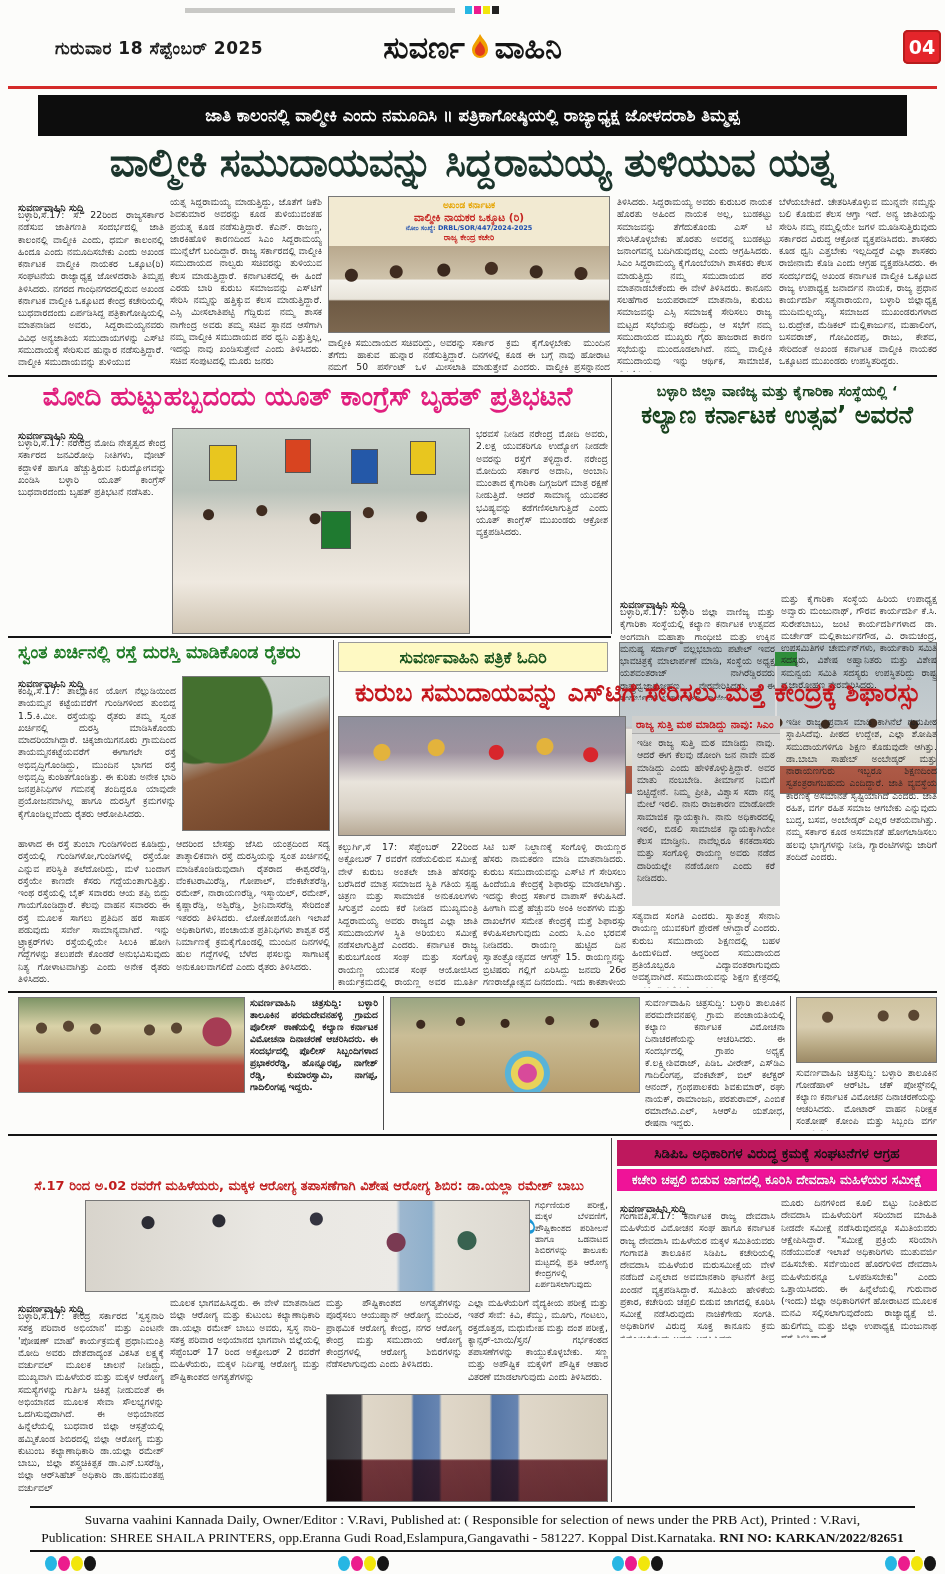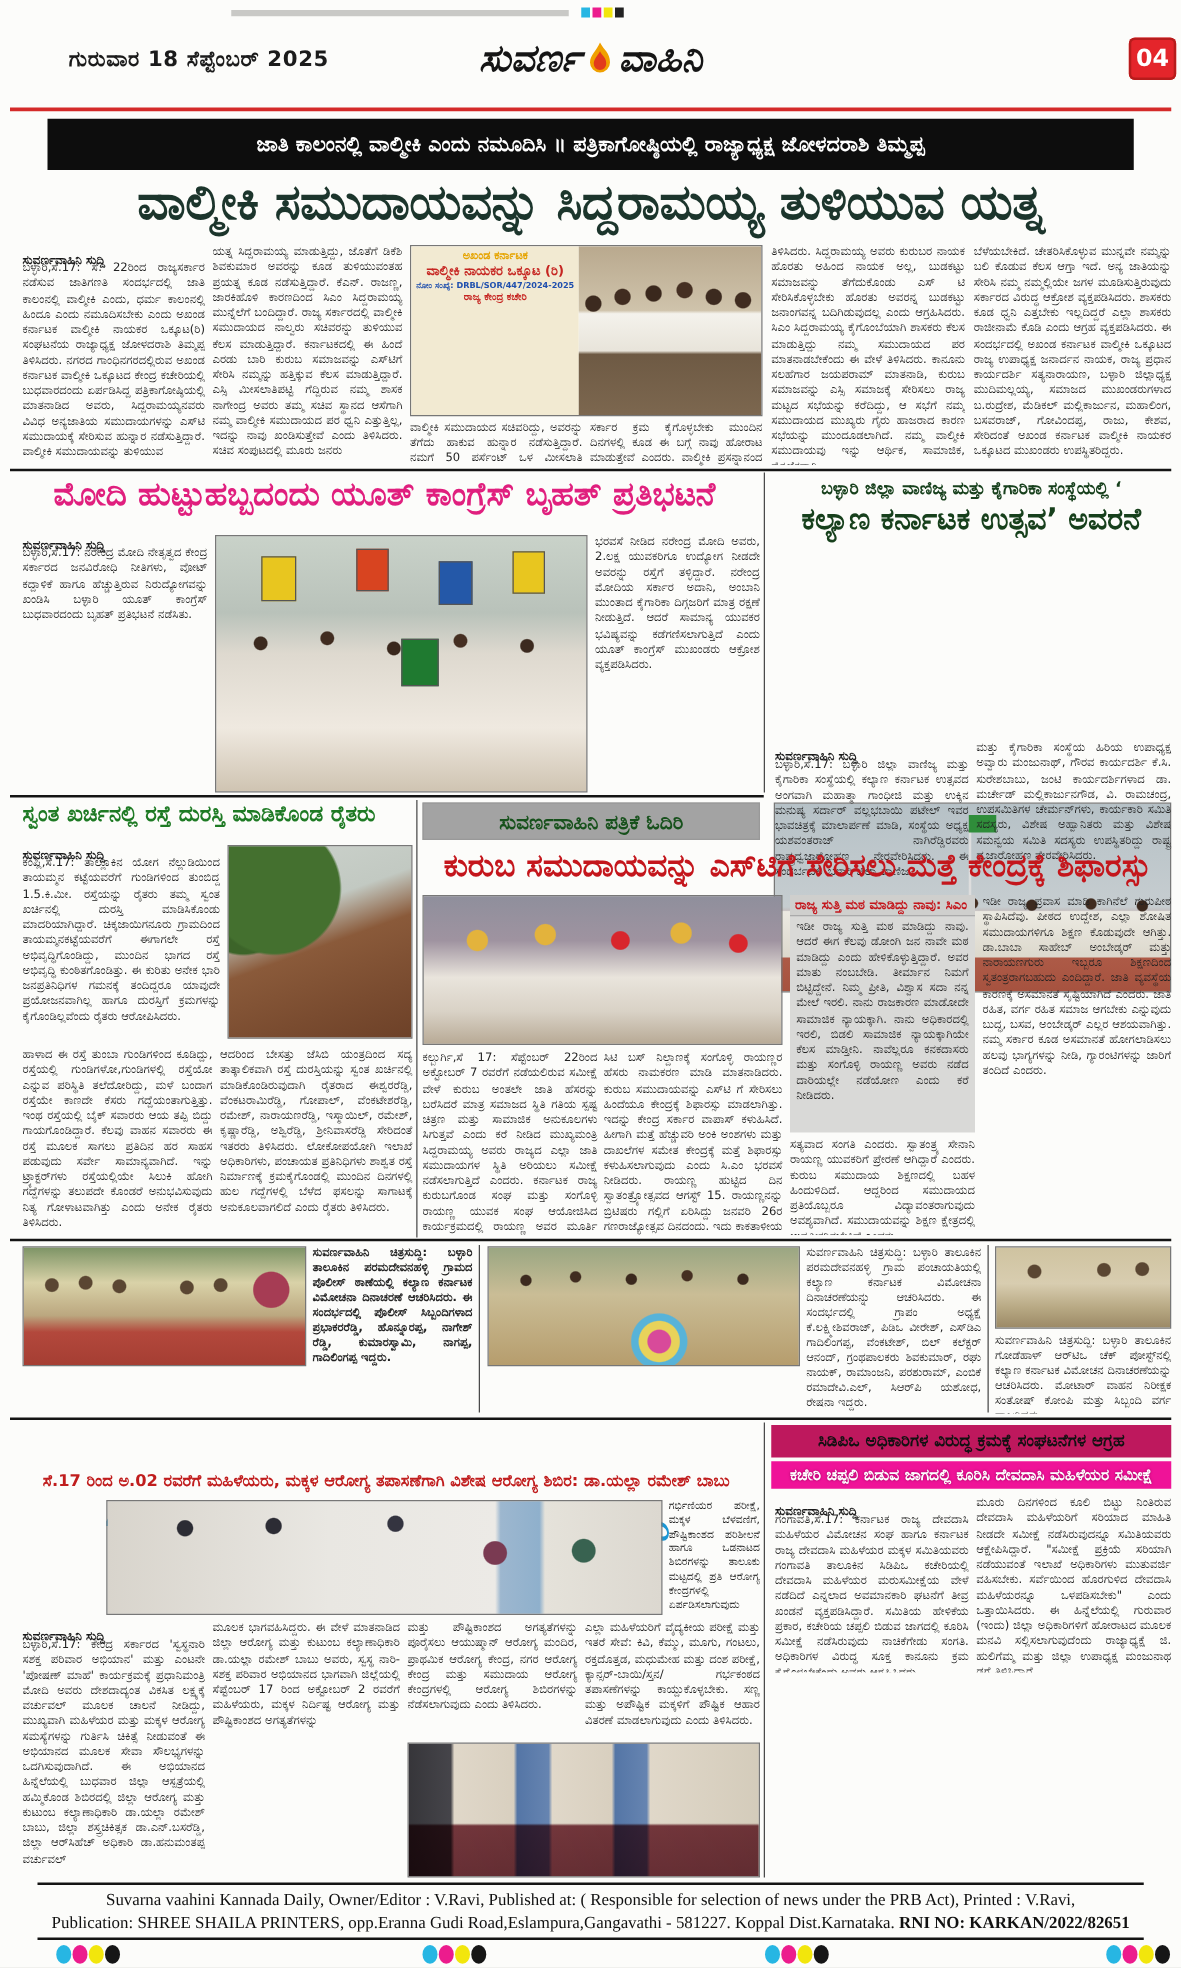--- a/index.html
+++ b/index.html
@@ -16,21 +16,21 @@
   .date{font-size:17px;font-weight:bold;letter-spacing:.5px;}
   .logo{font-size:30px;font-weight:bold;color:#151515;display:flex;align-items:center;gap:2px;}
   .pagebox{background:#e4252b;color:#fff;font-size:19px;font-weight:bold;border-radius:5px;
            display:flex;align-items:center;justify-content:center;box-shadow:0 0 0 2px #b71c1c inset;}
   .strap{background:#0d0d0d;color:#fff;font-size:16.5px;font-weight:bold;display:flex;align-items:center;justify-content:center;}
   .lead-head{font-size:39px;font-weight:800;color:#1c352c;text-align:center;letter-spacing:-.5px;}
   .youth-head{font-size:26px;font-weight:800;color:#e01f7e;text-align:center;}
   .kalyana-kicker{font-size:14px;font-weight:bold;color:#17401c;text-align:center;}
   .kalyana-head{font-size:24px;font-weight:800;color:#17401c;text-align:center;}
   .farmers-head{font-size:17.5px;font-weight:800;color:#1e7a24;text-align:left;}
-  .promo{background:#a3a3a3;color:#17511c;font-size:16px;font-weight:800;display:flex;align-items:center;justify-content:center;border:1px solid #999;}
+  .promo{background:#fef9c3;color:#17511c;font-size:16px;font-weight:800;display:flex;align-items:center;justify-content:center;border:1px solid #999;}
   .kuruba-head{font-size:25px;font-weight:800;color:#c4161c;text-align:center;}
   .graybox{background:#d9d9d7;padding:3px 5px;}
   .graybox .lbl{color:#c4161c;font-weight:800;font-size:10.5px;background:#cfcfcd;border-bottom:1px solid #aaa;margin:-3px -5px 3px;padding:2px 4px;}
   .swastha-head{font-size:27px;font-weight:800;color:#1b96d4;text-align:center;}
   .swastha-sub{font-size:13px;font-weight:bold;color:#c01d1d;text-align:center;}
   .cdpo-head{background:#be185d;color:#111;font-size:13.5px;font-weight:800;display:flex;align-items:center;justify-content:center;}
   .cdpo-sub{background:#ef1398;color:#fff;font-size:12.5px;font-weight:800;display:flex;align-items:center;justify-content:center;text-shadow:0 0 2px #90045a;}
   .footer-line{font-family:"Liberation Serif","DejaVu Serif",serif;font-size:13.5px;text-align:center;color:#111;}
   .regdots{display:flex;gap:1px;}
   .regdots i{width:12px;height:15px;border-radius:50%;display:block;}
@@ -119,42 +119,42 @@
 
   <div class="abs" style="left:185px;top:8px;width:270px;height:5px;background:#c9c9c6;"></div>
   <div class="abs" style="left:465px;top:6px;width:40px;height:8px;display:flex;gap:2px;">
     <i style="width:7px;height:8px;background:#27b6e3;display:block;"></i>
     <i style="width:7px;height:8px;background:#ec1c8d;display:block;"></i>
     <i style="width:7px;height:8px;background:#f2e60c;display:block;"></i>
     <i style="width:7px;height:8px;background:#222;display:block;"></i>
   </div>
 
   <div class="abs date" style="left:55px;top:38px;">ಗುರುವಾರ 18 ಸೆಪ್ಟೆಂಬರ್ 2025</div>
-  <div class="abs logo" style="left:0;top:30px;width:945px;justify-content:center;font-style:italic;">
+  <div class="abs logo" style="left:0;top:30px;width:945px;justify-content:center;">
     <span>ಸುವರ್ಣ</span>
     <span class="flame" style="display:inline-block;width:26px;height:30px;">
       <svg viewBox="0 0 26 30" width="26" height="30">
           <path d="M13 1 C16 7 21 9 21 17 a8 8 0 0 1 -16 0 C5 11 10 8 13 1 Z" fill="#f0a000"></path>
           <path d="M13 8 C15 12 18 13 18 18 a5 5 0 0 1 -10 0 C8 14 11 12 13 8 Z" fill="#e23a1c"></path>
         </svg>
     </span>
     <span>ವಾಹಿನಿ</span>
   </div>
   <div class="abs pagebox" style="left:903px;top:30px;width:38px;height:34px;">04</div>
   <div class="abs hrule" style="left:8px;top:86px;width:929px;height:3px;background:#d42a29;"></div>
 
   <div class="abs strap" style="left:38px;top:95px;width:869px;height:41px;">ಜಾತಿ ಕಾಲಂನಲ್ಲಿ ವಾಲ್ಮೀಕಿ ಎಂದು ನಮೂದಿಸಿ ॥ ಪತ್ರಿಕಾಗೋಷ್ಠಿಯಲ್ಲಿ ರಾಜ್ಯಾಧ್ಯಕ್ಷ ಜೋಳದರಾಶಿ ತಿಮ್ಮಪ್ಪ</div>
 
   <div class="abs lead-head" style="left:10px;top:140px;width:925px;">ವಾಲ್ಮೀಕಿ ಸಮುದಾಯವನ್ನು ಸಿದ್ದರಾಮಯ್ಯ ತುಳಿಯುವ ಯತ್ನ</div>
 
   <div class="abs" style="left:18px;top:196px;width:146px;"><span class="lead-in">ಸುವರ್ಣವಾಹಿನಿ ಸುದ್ದಿ</span></div>
   <div class="abs col" style="left:18px;top:209px;width:146px;height:163px;">ಬಳ್ಳಾರಿ,ಸೆ.17: ಸೆ. 22ರಿಂದ ರಾಜ್ಯಸರ್ಕಾರ ನಡೆಸುವ ಜಾತಿಗಣತಿ ಸಂದರ್ಭದಲ್ಲಿ ಜಾತಿ ಕಾಲಂನಲ್ಲಿ ವಾಲ್ಮೀಕಿ ಎಂದು, ಧರ್ಮ ಕಾಲಂನಲ್ಲಿ ಹಿಂದೂ ಎಂದು ನಮೂದಿಸಬೇಕು ಎಂದು ಅಖಂಡ ಕರ್ನಾಟಕ ವಾಲ್ಮೀಕಿ ನಾಯಕರ ಒಕ್ಕೂಟ(ರಿ) ಸಂಘಟನೆಯ ರಾಜ್ಯಾಧ್ಯಕ್ಷ ಜೋಳದರಾಶಿ ತಿಮ್ಮಪ್ಪ ತಿಳಿಸಿದರು. ನಗರದ ಗಾಂಧಿನಗರದಲ್ಲಿರುವ ಅಖಂಡ ಕರ್ನಾಟಕ ವಾಲ್ಮೀಕಿ ಒಕ್ಕೂಟದ ಕೇಂದ್ರ ಕಚೇರಿಯಲ್ಲಿ ಬುಧವಾರದಂದು ಏರ್ಪಡಿಸಿದ್ದ ಪತ್ರಿಕಾಗೋಷ್ಠಿಯಲ್ಲಿ ಮಾತನಾಡಿದ ಅವರು, ಸಿದ್ದರಾಮಯ್ಯನವರು ವಿವಿಧ ಅನ್ಯಜಾತಿಯ ಸಮುದಾಯಗಳನ್ನು ಎಸ್‌ಟಿ ಸಮುದಾಯಕ್ಕೆ ಸೇರಿಸುವ ಹುನ್ನಾರ ನಡೆಸುತ್ತಿದ್ದಾರೆ. ವಾಲ್ಮೀಕಿ ಸಮುದಾಯವನ್ನು ತುಳಿಯುವ</div>
   <div class="abs col" style="left:170px;top:196px;width:152px;height:176px;">ಯತ್ನ ಸಿದ್ದರಾಮಯ್ಯ ಮಾಡುತ್ತಿದ್ದು, ಜೊತೆಗೆ ಡಿಕೆಶಿ ಶಿವಕುಮಾರ ಅವರನ್ನು ಕೂಡ ತುಳಿಯುವಂತಹ ಪ್ರಯತ್ನ ಕೂಡ ನಡೆಸುತ್ತಿದ್ದಾರೆ. ಕೆಎನ್. ರಾಜಣ್ಣ, ಜಾರಕಿಹೊಳಿ ಕಾರಣದಿಂದ ಸಿಎಂ ಸಿದ್ದರಾಮಯ್ಯ ಮುನ್ನೆಲೆಗೆ ಬಂದಿದ್ದಾರೆ. ರಾಜ್ಯ ಸರ್ಕಾರದಲ್ಲಿ ವಾಲ್ಮೀಕಿ ಸಮುದಾಯದ ನಾಲ್ವರು ಸಚಿವರನ್ನು ತುಳಿಯುವ ಕೆಲಸ ಮಾಡುತ್ತಿದ್ದಾರೆ. ಕರ್ನಾಟಕದಲ್ಲಿ ಈ ಹಿಂದೆ ಎರಡು ಬಾರಿ ಕುರುಬ ಸಮಾಜವನ್ನು ಎಸ್‌ಟಿಗೆ ಸೇರಿಸಿ ನಮ್ಮನ್ನು ಹತ್ತಿಕ್ಕುವ ಕೆಲಸ ಮಾಡುತ್ತಿದ್ದಾರೆ. ಎಸ್ಸಿ ಮೀಸಲಾತಿಪಟ್ಟಿ ಗೆದ್ದಿರುವ ನಮ್ಮ ಶಾಸಕ ನಾಗೇಂದ್ರ ಅವರು ತಮ್ಮ ಸಚಿವ ಸ್ಥಾನದ ಆಸೆಗಾಗಿ ನಮ್ಮ ವಾಲ್ಮೀಕಿ ಸಮುದಾಯದ ಪರ ಧ್ವನಿ ಎತ್ತುತ್ತಿಲ್ಲ, ಇದನ್ನು ನಾವು ಖಂಡಿಸುತ್ತೇವೆ ಎಂದು ತಿಳಿಸಿದರು. ಸಚಿವ ಸಂಪುಟದಲ್ಲಿ ಮೂರು ಜನರು</div>
 
-  <div class="abs photo" style="left:328px;top:196px;width:282px;height:137px;display:flex;flex-direction:row;">
+  <div class="abs photo" style="left:328px;top:196px;width:282px;height:137px;display:flex;flex-direction:column;">
     <div class="banner">
       <div class="b1">ಅಖಂಡ ಕರ್ನಾಟಕ</div>
       <div class="b2">ವಾಲ್ಮೀಕಿ ನಾಯಕರ ಒಕ್ಕೂಟ (ರಿ)</div>
       <div class="b3">ನೋಂ ಸಂಖ್ಯೆ: DRBL/SOR/447/2024-2025</div>
       <div class="b4">ರಾಜ್ಯ ಕೇಂದ್ರ ಕಚೇರಿ</div>
     </div>
     <div class="people-press" style="flex:1;"></div>
   </div>
   <div class="abs cap" style="left:328px;top:337px;width:138px;height:36px;font-weight:normal;">ವಾಲ್ಮೀಕಿ ಸಮುದಾಯದ ಸಚಿವರಿದ್ದು, ಅವರನ್ನು ತೆಗೆದು ಹಾಕುವ ಹುನ್ನಾರ ನಡೆಸುತ್ತಿದ್ದಾರೆ. ನಮಗೆ 50 ಪರ್ಸೆಂಟ್ ಒಳ ಮೀಸಲಾತಿ ನೀಡಬೇಕು ಎಂದು ಒತ್ತಾಯಿಸಿದರು. ರಾಜ್ಯದಲ್ಲಿ ಕೂಡ ನಕಲಿ ಜಾತಿ ಪ್ರಮಾಣ ಪತ್ರ ಹಾವಳಿ ಶುರುವಾಗಿದ್ದು ಇದರಿಂದ</div>
   <div class="abs cap" style="left:472px;top:337px;width:138px;height:36px;font-weight:normal;">ಸರ್ಕಾರ ಕ್ರಮ ಕೈಗೊಳ್ಳಬೇಕು ಮುಂದಿನ ದಿನಗಳಲ್ಲಿ ಕೂಡ ಈ ಬಗ್ಗೆ ನಾವು ಹೋರಾಟ ಮಾಡುತ್ತೇವೆ ಎಂದರು. ವಾಲ್ಮೀಕಿ ಪ್ರಸನ್ನಾನಂದ ಸ್ವಾಮೀಜಿಗಳು ನಕಲಿ ಜಾತಿ ಪ್ರಮಾಣ ಪತ್ರ ಹಾಗೂ ಇತರೆ ವಿಷಯಗಳ ವಿರುದ್ಧ ಕೆಲಸ ಮಾಡಬೇಕು ಈ ಬಗ್ಗೆ ಧ್ವನಿ ಎತ್ತಬೇಕು ಎಂದು</div>

